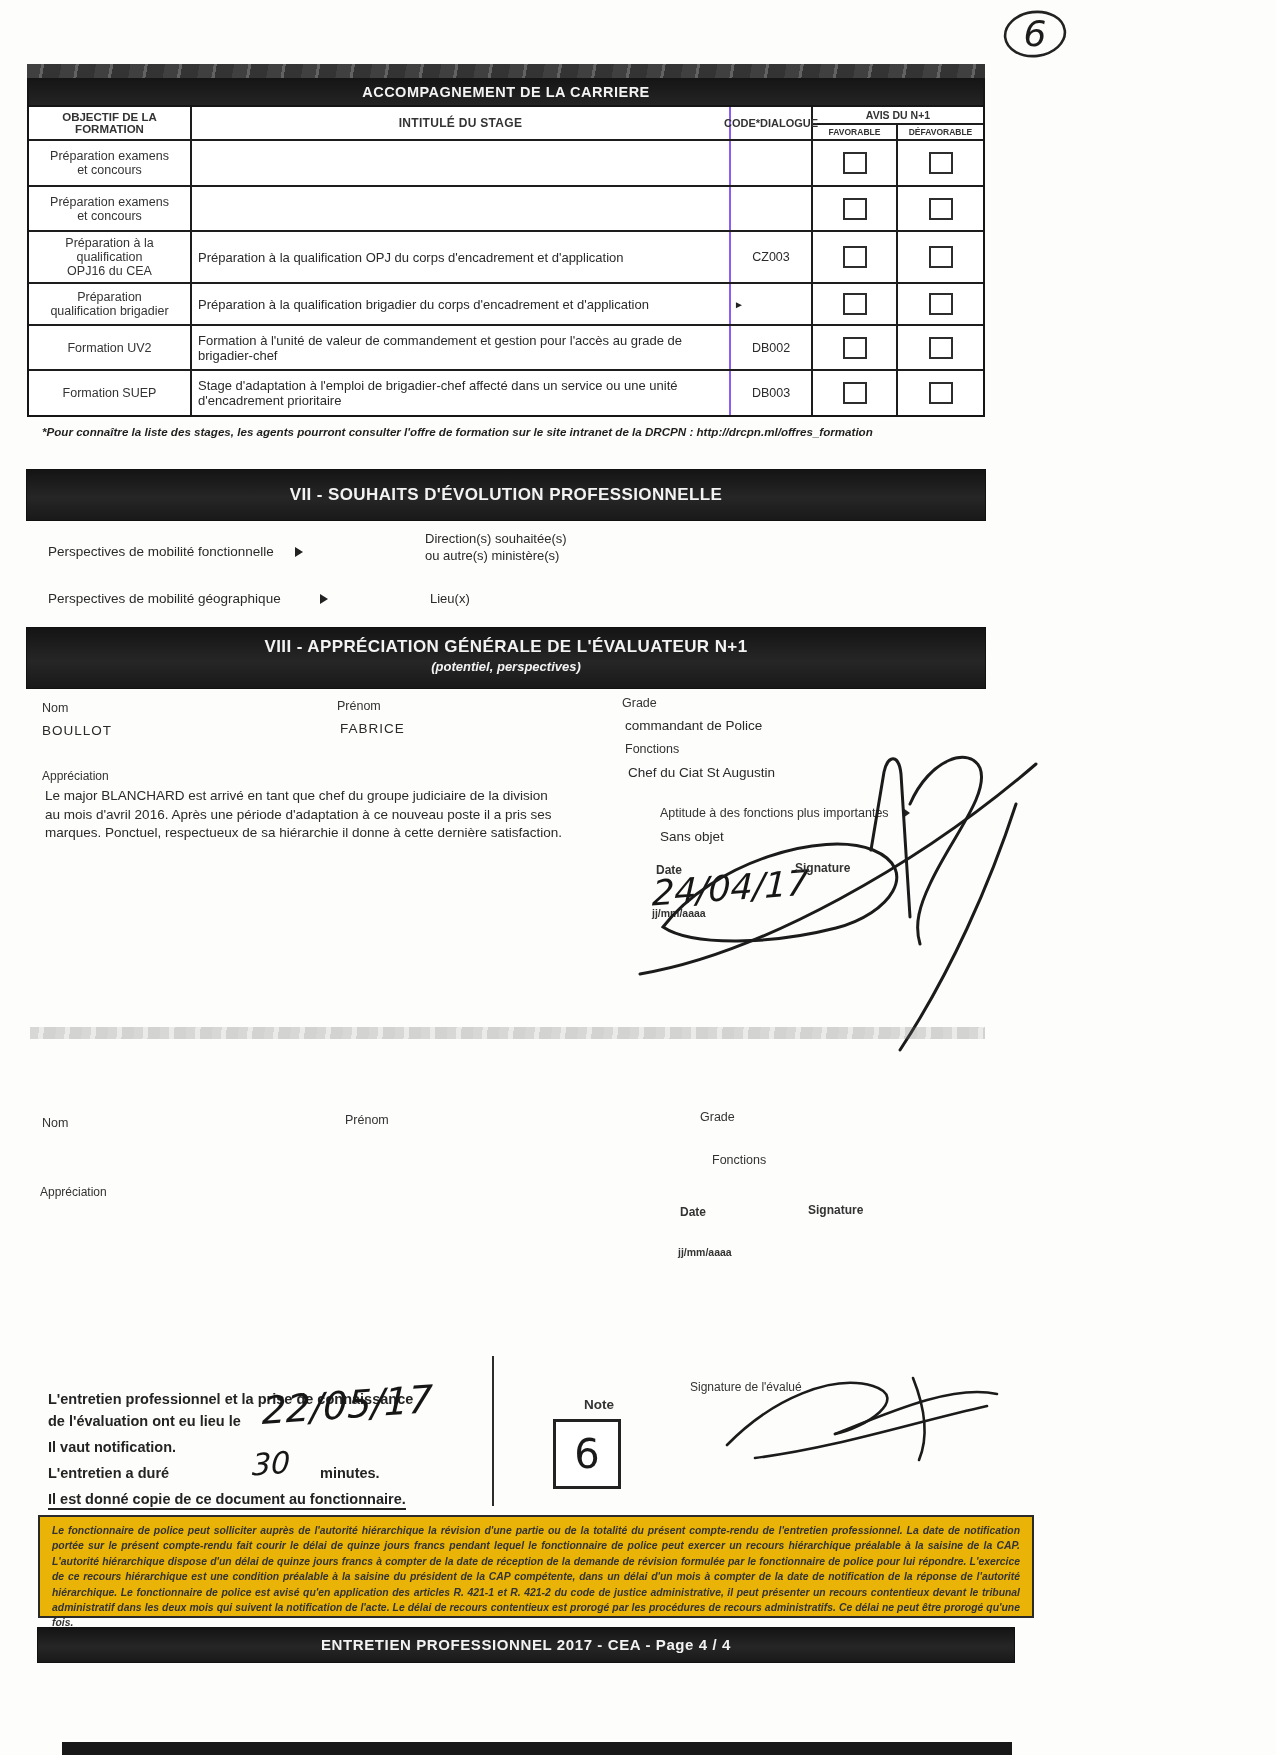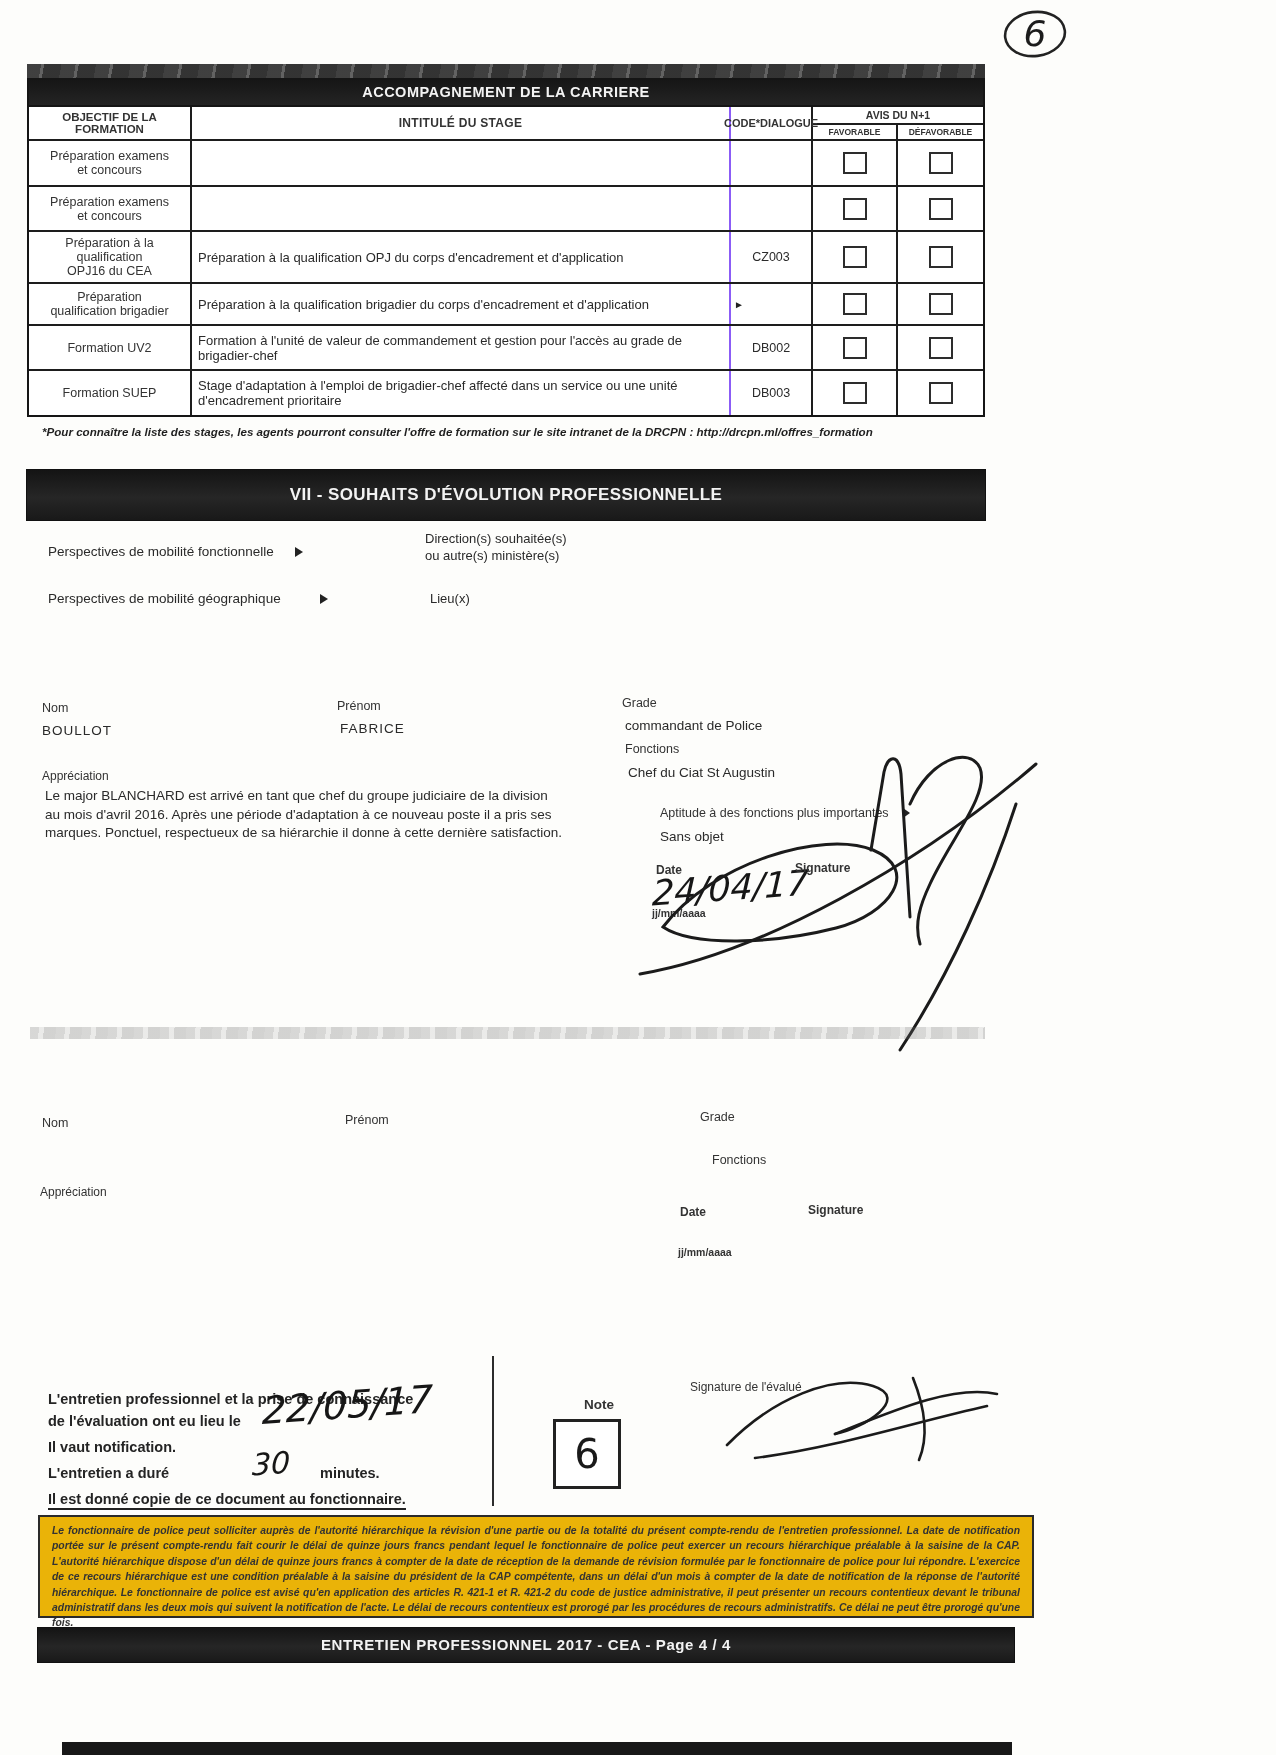--- a/index.html
+++ b/index.html
@@ -213,20 +213,24 @@
 
   <div class="val pre" style="left:425px; top:530px; font-size:13px; line-height:17px;">Direction(s) souhaitée(s)
 ou autre(s) ministère(s)</div>
   <div class="val" style="left:48px; top:544px;">Perspectives de mobilité fonctionnelle</div>
   <div class="arrow" style="left:295px; top:547px;"></div>
 
   <div class="val" style="left:48px; top:591px;">Perspectives de mobilité géographique</div>
   <div class="arrow" style="left:320px; top:594px;"></div>
   <div class="val" style="left:430px; top:591px; font-size:13px;">Lieu(x)</div>
 
+  <div class="bar" style="left:27px; top:628px; width:958px; height:60px; padding-top:9px;">
+    <div class="t1">VIII - APPRÉCIATION GÉNÉRALE DE L'ÉVALUATEUR N+1</div>
+    <div class="t2">(potentiel, perspectives)</div>
+  </div>
 
   <div class="lbl" style="left:42px; top:701px;">Nom</div>
   <div class="val" style="left:42px; top:723px; letter-spacing:1px;">BOULLOT</div>
   <div class="lbl" style="left:337px; top:699px;">Prénom</div>
   <div class="val" style="left:340px; top:721px; letter-spacing:1px;">FABRICE</div>
   <div class="lbl" style="left:622px; top:696px;">Grade</div>
   <div class="val" style="left:625px; top:718px;">commandant de Police</div>
   <div class="lbl" style="left:625px; top:742px;">Fonctions</div>
   <div class="val" style="left:628px; top:765px;">Chef du Ciat St Augustin</div>
 

